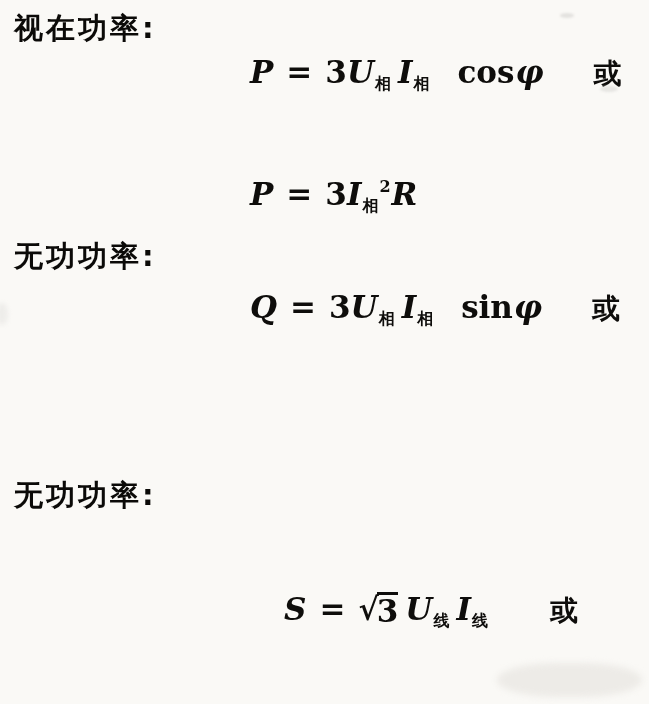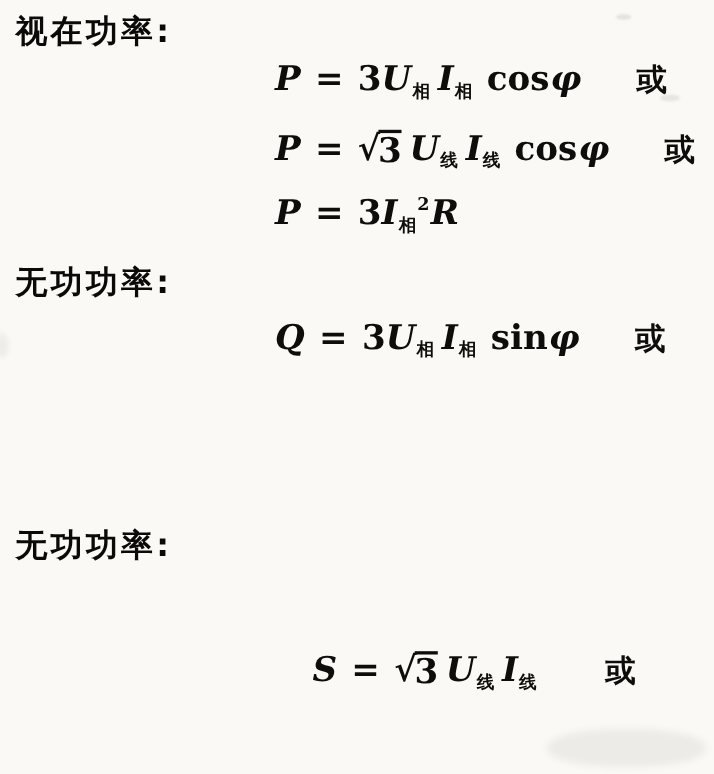--- a/index.html
+++ b/index.html
@@ -43,21 +43,21 @@
     font-weight:bold;
   }
   .sup {
     font-style:normal;
     font-size:16px;
     vertical-align:13px;
     margin:0 1px;
     font-weight:bold;
   }
   .term { margin-left:7px; }
-  .trig { font-style:normal; margin-left:13px; }
+  .trig { font-style:normal; margin-left:28px; }
   .angle { font-style:italic; margin-left:1px; }
   .or {
     font-family:"DejaVu Sans","Liberation Sans",sans-serif;
     font-style:normal;
     font-size:28px;
     margin-left:50px;
     letter-spacing:0;
   }
   .or-wide { margin-left:62px; }
   .rad-sign { font-style:normal; }
@@ -87,23 +87,20 @@
 <body>
 
 <div class="page">
 
   <div class="heading" style="top:9px">视在功率:</div>
 
   <div class="formula" style="top:54px">
     <span class="v">P</span><span class="eq">=</span><span class="coef">3</span><span class="v">U</span><span class="sub">相</span><span class="v term">I</span><span class="sub">相</span><span class="trig">cos</span><span class="angle">φ</span><span class="or">或</span>
   </div>
 
-  <div class="formula" style="top:116px">
-    <span class="v">P</span><span class="eq">=</span><span class="rad-sign">√</span><span class="radicand">3</span><span class="v term">U</span><span class="sub">线</span><span class="v term">I</span><span class="sub">线</span><span class="trig">cos</span><span class="angle">φ</span><span class="or">或</span>
-  </div>
 
   <div class="formula" style="top:176px">
     <span class="v">P</span><span class="eq">=</span><span class="coef">3</span><span class="v">I</span><span class="sub">相</span><span class="sup">2</span><span class="v">R</span>
   </div>
 
   <div class="heading" style="top:237px">无功功率:</div>
 
   <div class="formula" style="top:289px">
     <span class="v">Q</span><span class="eq">=</span><span class="coef">3</span><span class="v">U</span><span class="sub">相</span><span class="v term">I</span><span class="sub">相</span><span class="trig">sin</span><span class="angle">φ</span><span class="or">或</span>
   </div>

